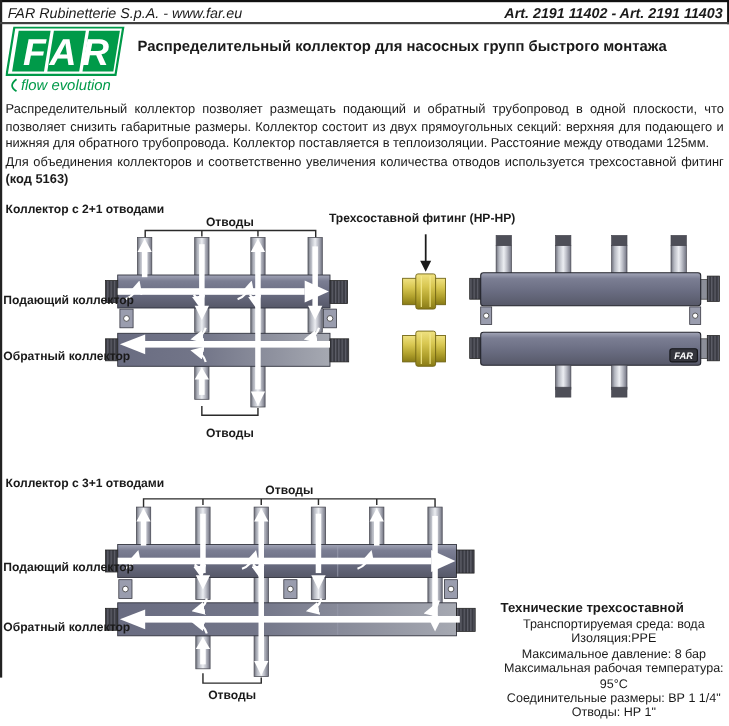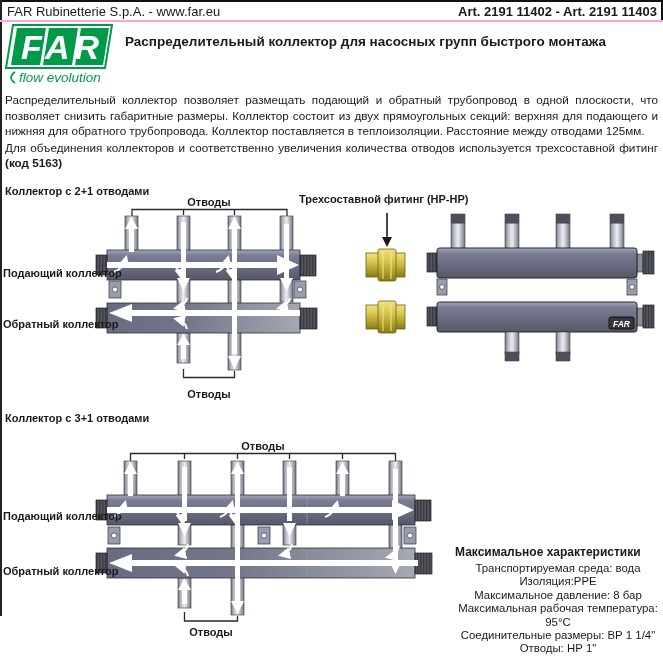--- a/index.html
+++ b/index.html
@@ -3,21 +3,21 @@
 <meta charset="utf-8">
 <style>
   html,body{margin:0;padding:0;background:#fff;}
   .page{
     position:relative;width:663px;height:660px;background:#fff;overflow:hidden;
     font-family:"Liberation Sans","DejaVu Sans",sans-serif;color:#1a1a1a;
   }
   .border-top{position:absolute;left:0;top:0;width:663px;height:2px;background:#111;}
   .border-left{position:absolute;left:0;top:0;width:2px;height:616px;background:#222;}
   .border-right{position:absolute;right:0;top:0;width:2px;height:22px;background:#111;}
-  .hdr{position:absolute;left:0;top:0;width:663px;height:22px;border-bottom:2px solid #f9a8d4;box-sizing:border-box;}
+  .hdr{position:absolute;left:0;top:0;width:663px;height:22px;border-bottom:2px solid #404040;box-sizing:border-box;font-style:italic;}
   .hdr-left{position:absolute;left:7px;top:4px;font-size:13px;}
   .hdr-right{position:absolute;right:6px;top:4px;font-size:13px;font-weight:bold;}
   .logo-wrap{position:absolute;left:5px;top:24px;width:112px;height:62px;}
   .page-title{position:absolute;left:125px;top:34px;width:532px;
     font-size:13.5px;font-weight:bold;}
   .intro{position:absolute;left:5px;top:92px;width:653px;font-size:11.7px;line-height:15.6px;text-align:justify;}
   .intro p{margin:0 0 1px 0;}
   .lbl{position:absolute;font-size:11px;font-weight:bold;white-space:nowrap;}
   .lbl.c{text-align:center;}
   .specs{position:absolute;left:455px;top:545px;width:206px;}
@@ -263,28 +263,28 @@
     </g>
   </svg>
 
   <div class="lbl" style="left:5px;top:185px;">Коллектор с 2+1 отводами</div>
   <div class="lbl c" style="left:164px;top:196px;width:90px;">Отводы</div>
   <div class="lbl" style="left:299px;top:193px;">Трехсоставной фитинг (НР-НР)</div>
   <div class="lbl" style="left:3px;top:267px;">Подающий коллектор</div>
   <div class="lbl" style="left:3px;top:318px;">Обратный коллектор</div>
   <div class="lbl c" style="left:164px;top:388px;width:90px;">Отводы</div>
 
-  <div class="lbl" style="left:5px;top:412px;">Коллектор с 3+1 отводами</div>
+  <div class="lbl" style="left:5px;top:434px;">Коллектор с 3+1 отводами</div>
   <div class="lbl c" style="left:218px;top:440px;width:90px;">Отводы</div>
   <div class="lbl" style="left:3px;top:510px;">Подающий коллектор</div>
   <div class="lbl" style="left:3px;top:565px;">Обратный коллектор</div>
   <div class="lbl c" style="left:166px;top:626px;width:90px;">Отводы</div>
 
   <div class="specs">
-    <div class="specs-title">Максимальное характеристики</div>
+    <div class="specs-title">Технические трехсоставной</div>
     <div class="specs-line">Транспортируемая среда: вода</div>
     <div class="specs-line">Изоляция:PPE</div>
     <div class="specs-line">Максимальное давление: 8 бар</div>
     <div class="specs-line">Максимальная рабочая температура: 95°C</div>
     <div class="specs-line">Соединительные размеры: ВР 1 1/4"</div>
     <div class="specs-line">Отводы: НР 1"</div>
   </div>
 </div>
 
 </body></html>

